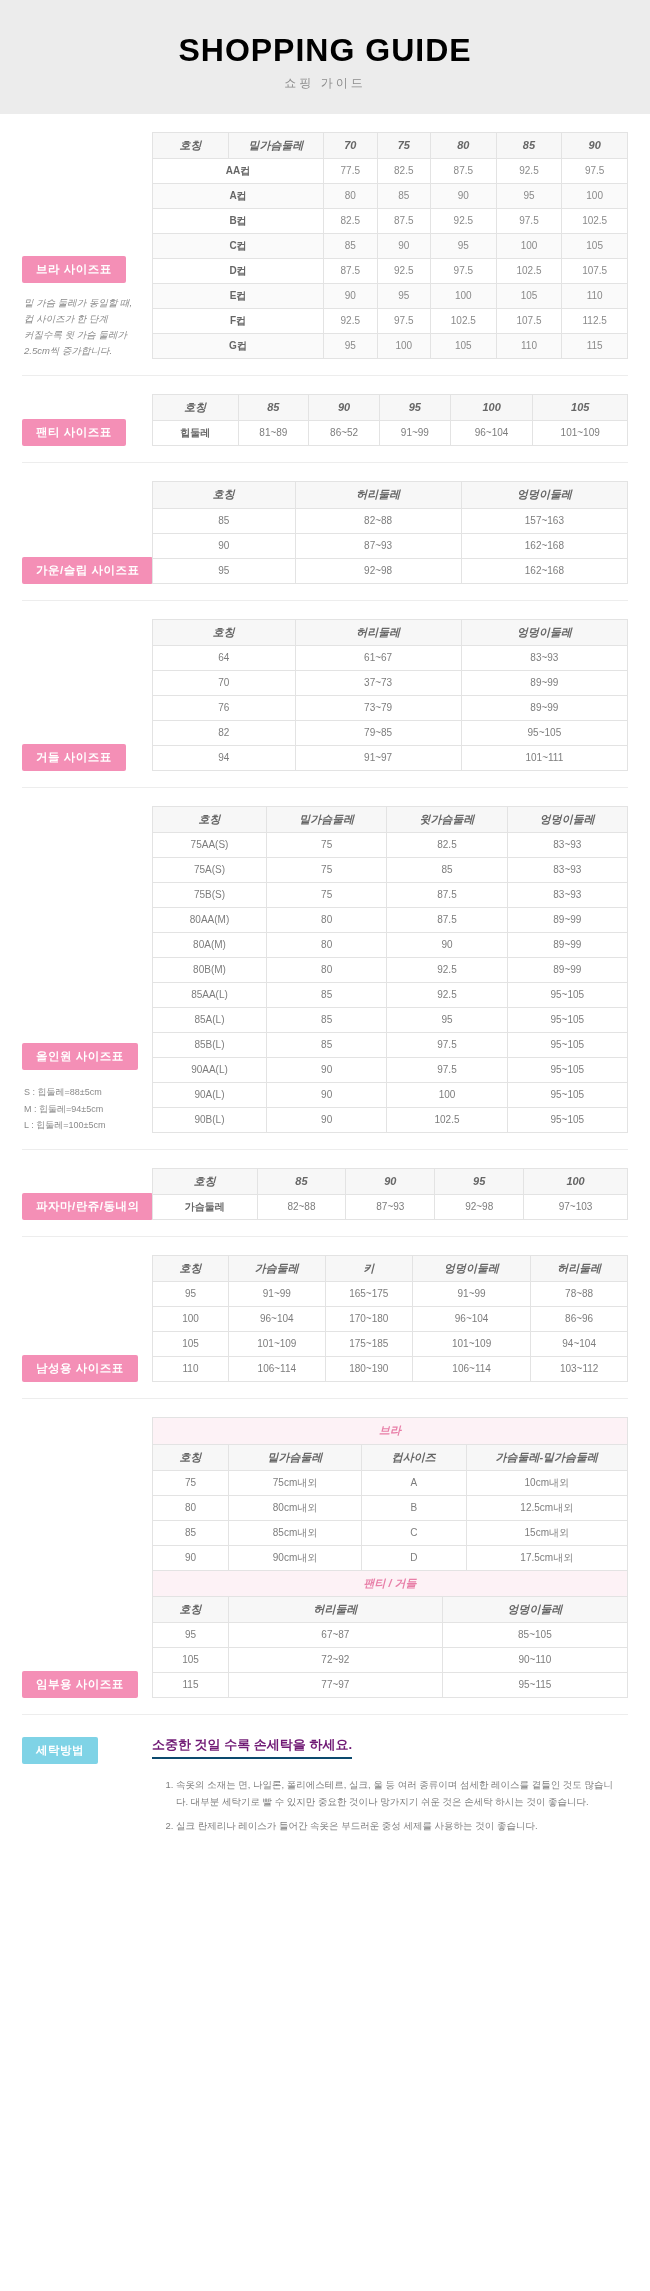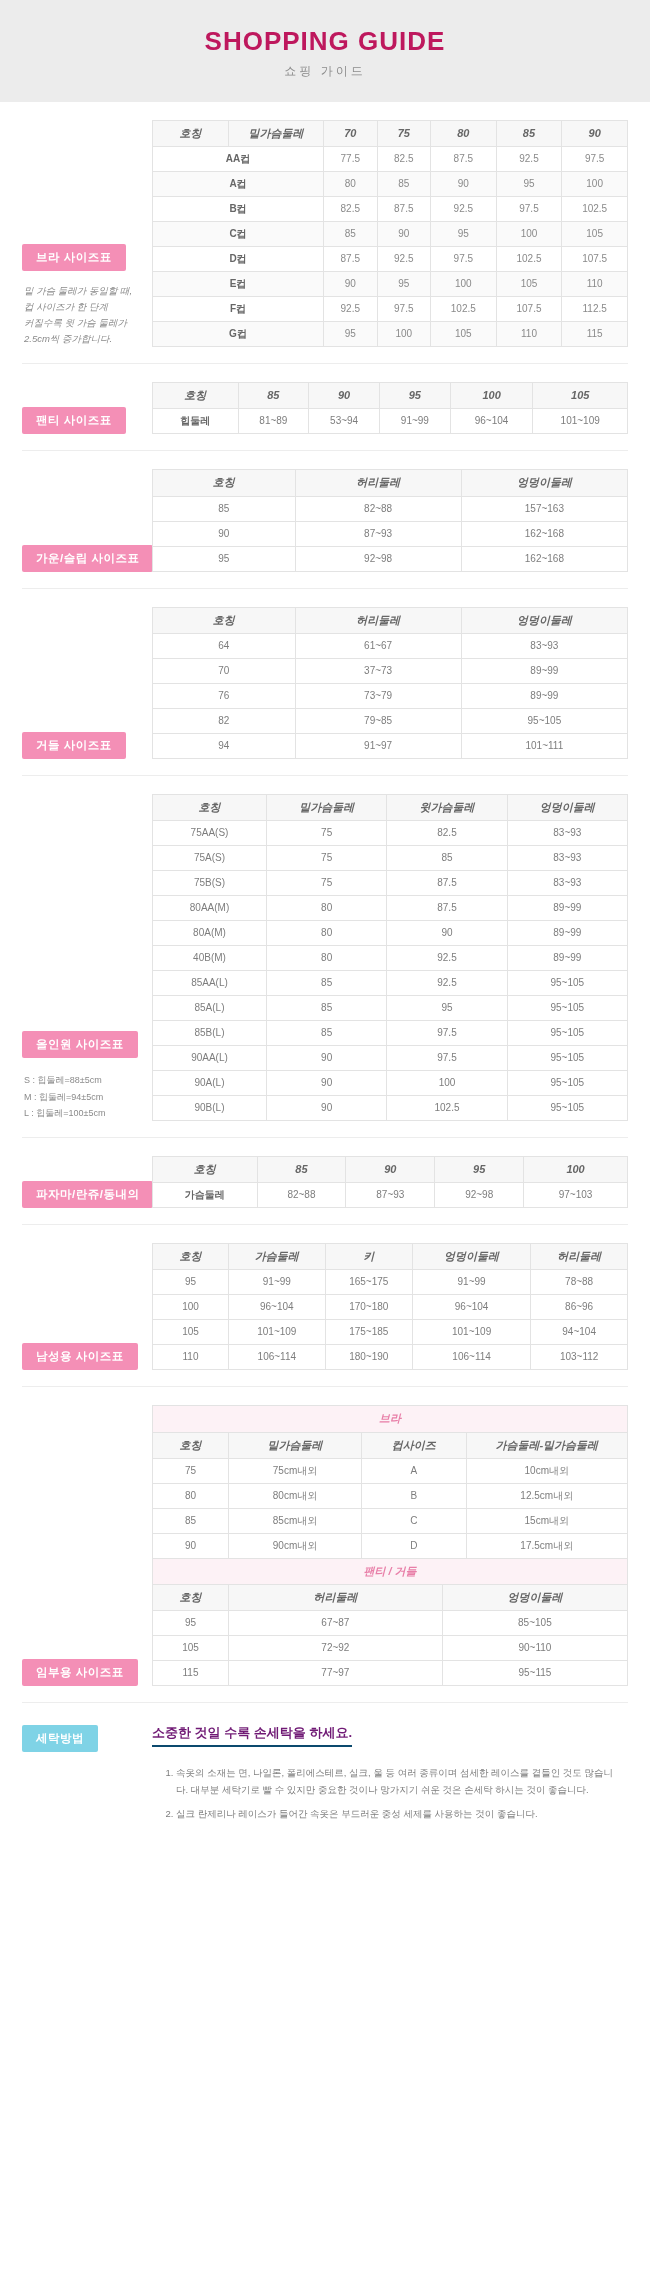--- a/index.html
+++ b/index.html
@@ -13,25 +13,25 @@
   }
   .page { width: 650px; position: relative; background:#fff; }
 
   
   .header {
     background: #ececec;
     padding: 26px 0 22px 0;
     text-align: center;
   }
   .header h1 {
-    margin: 0;
-    font-size: 26px;
+    margin: 6px;
+    font-size: 32px;
     letter-spacing: 1px;
     font-weight: bold;
-    color: #be185d;
+    color: #000000;
     font-family: "Liberation Sans", sans-serif;
   }
   .header .sub {
     margin-top: 6px;
     font-size: 12px;
     color: #8c8c8c;
     letter-spacing: 3px;
   }
 
   .body-wrap { padding: 0 0 10px 0; background:#fff; }
@@ -262,21 +262,21 @@
               <th>90</th>
               <th>95</th>
               <th>100</th>
               <th>105</th>
             </tr>
           </thead>
           <tbody>
             <tr>
               <td class="rowhead">힙둘레</td>
               <td>81~89</td>
-              <td>53~94</td>
+              <td>86~52</td>
               <td>91~99</td>
               <td>96~104</td>
               <td>101~109</td>
             </tr>
           </tbody>
         </table>
       </div>
     </div>
     <div class="divider"></div>
 
@@ -402,21 +402,21 @@
               <td>87.5</td>
               <td>89~99</td>
             </tr>
             <tr>
               <td>80A(M)</td>
               <td>80</td>
               <td>90</td>
               <td>89~99</td>
             </tr>
             <tr>
-              <td>40B(M)</td>
+              <td>80B(M)</td>
               <td>80</td>
               <td>92.5</td>
               <td>89~99</td>
             </tr>
             <tr>
               <td>85AA(L)</td>
               <td>85</td>
               <td>92.5</td>
               <td>95~105</td>
             </tr>

